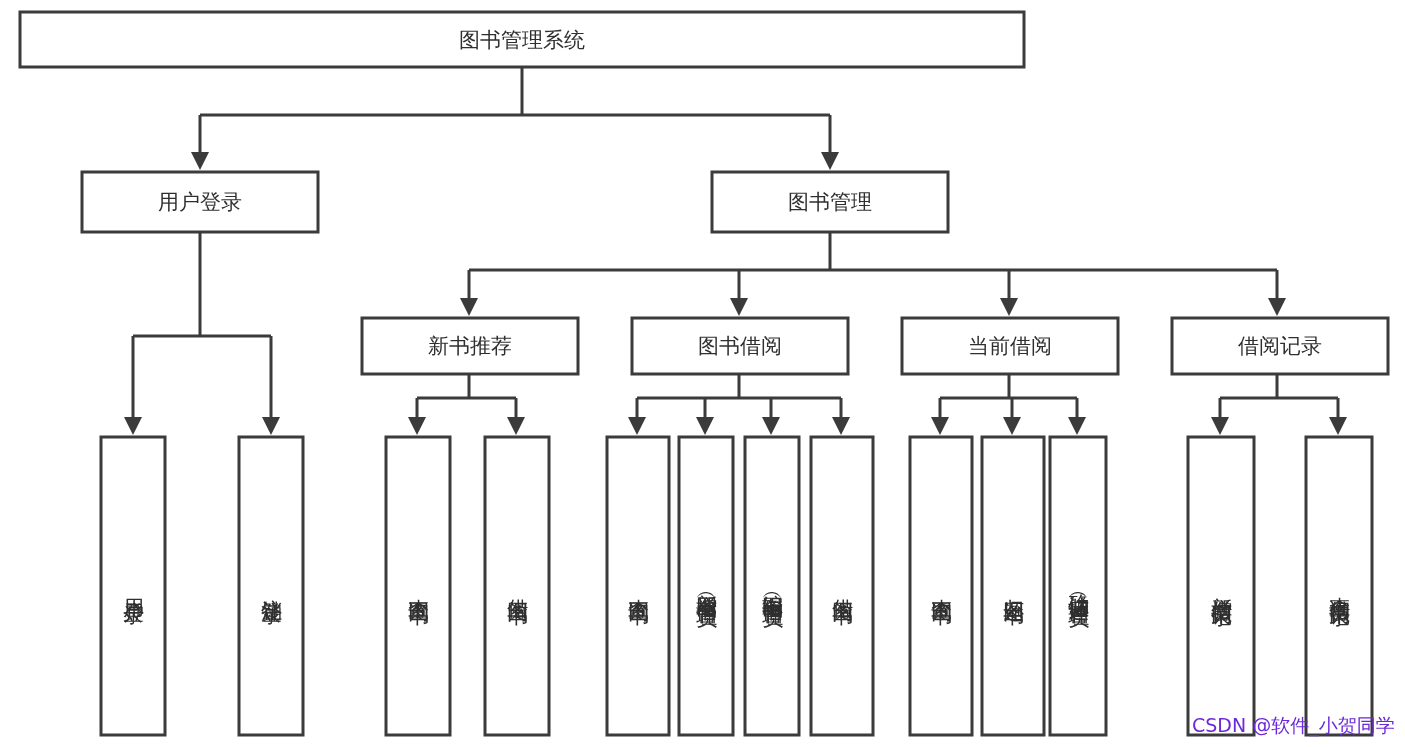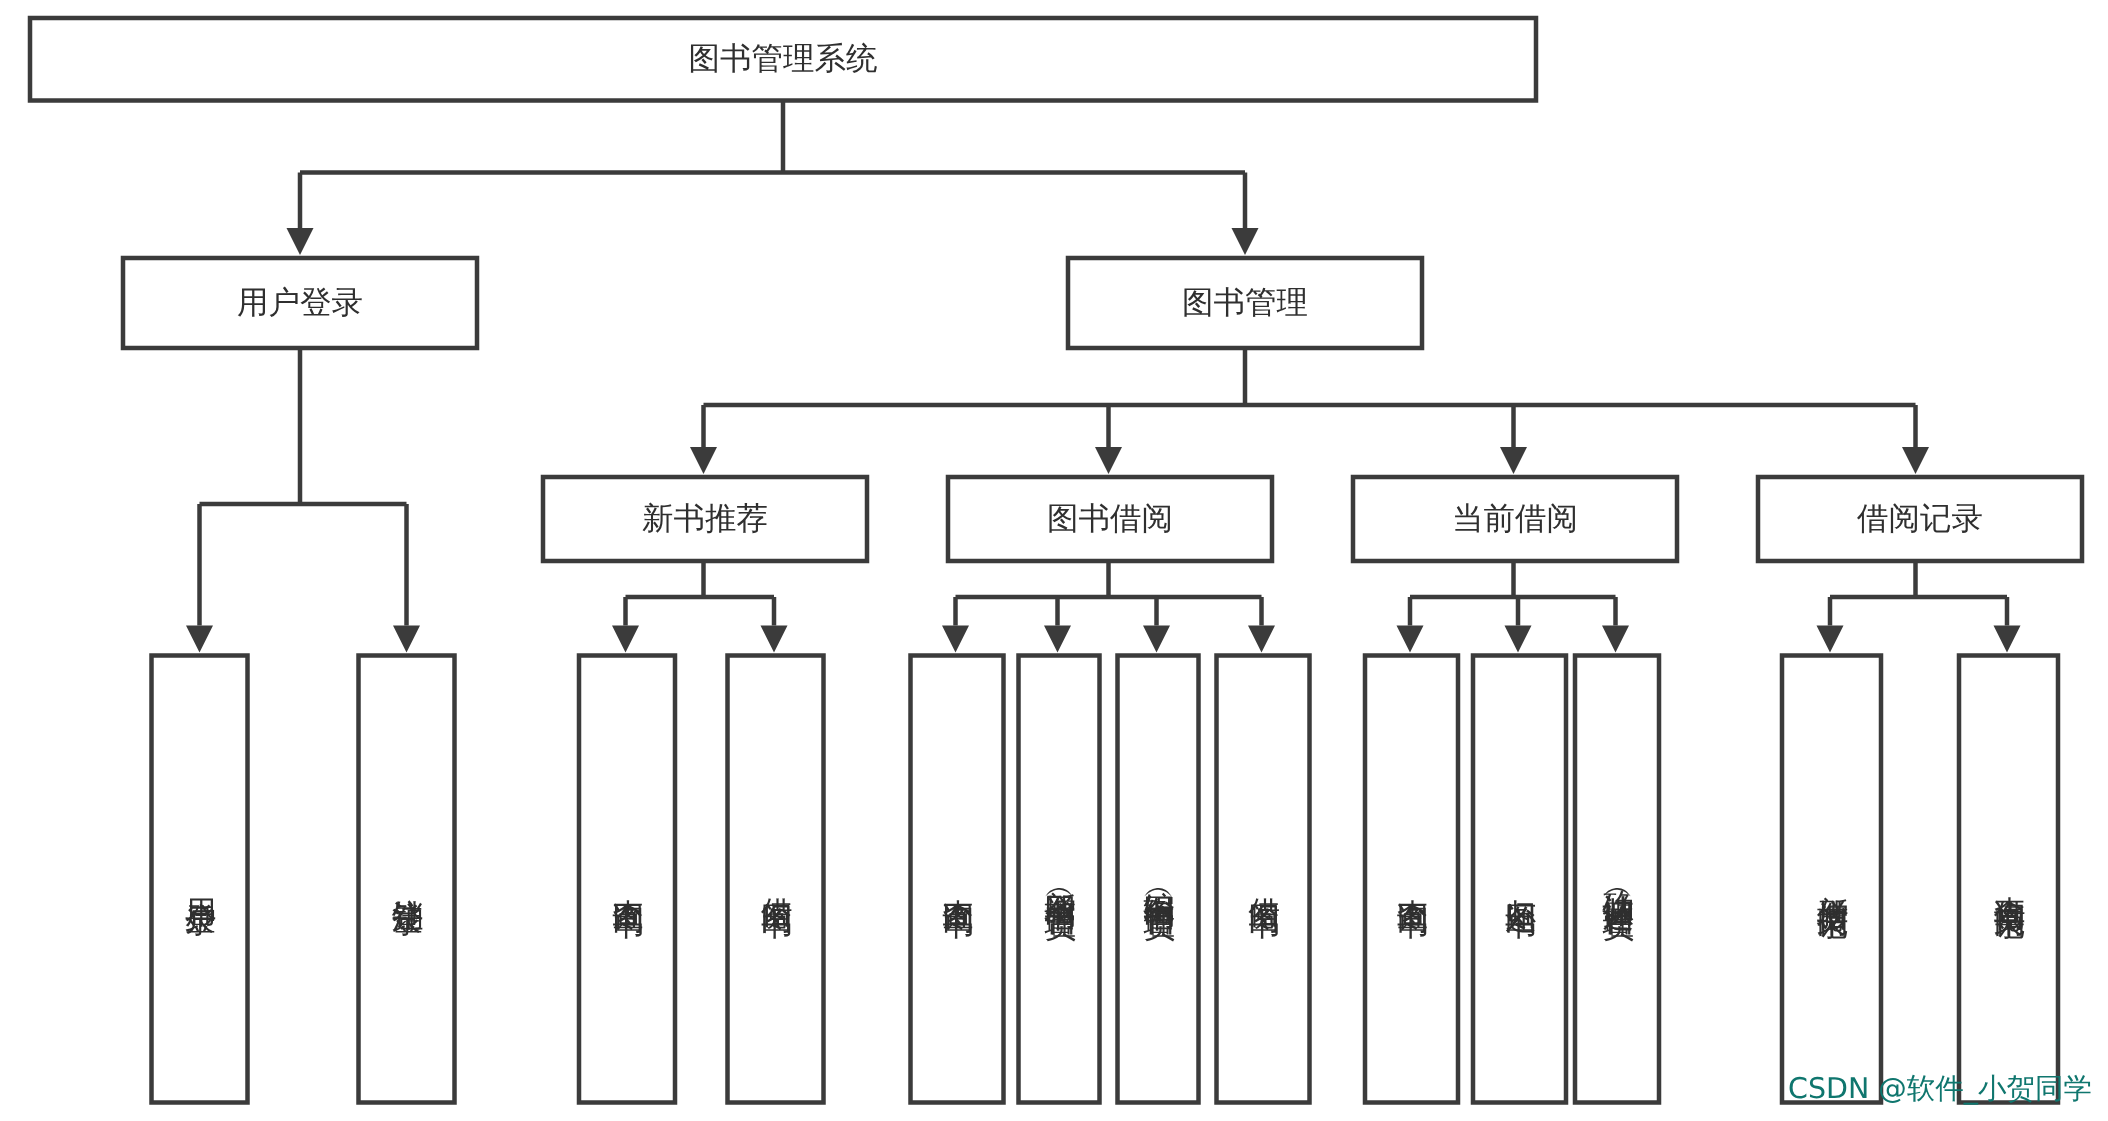--- a/index.html
+++ b/index.html
@@ -66,21 +66,21 @@
     font-size: 21px;
     line-height: 1.32;
     letter-spacing: 2px;
     color: #2f2f2f;
     white-space: nowrap;
   }
   .watermark {
     position: absolute;
     font-family: "DejaVu Sans", "Liberation Sans", sans-serif;
     font-size: 19px;
-    color: #0f766e;
+    color: #6d28d9;
     white-space: nowrap;
     pointer-events: none;
   }
 </style>
 </head>
 <body style="background: rgb(255, 255, 255);">
 
 <div id="diagram-root">
 
   <svg id="tree-svg" viewBox="0 0 1405 747">

